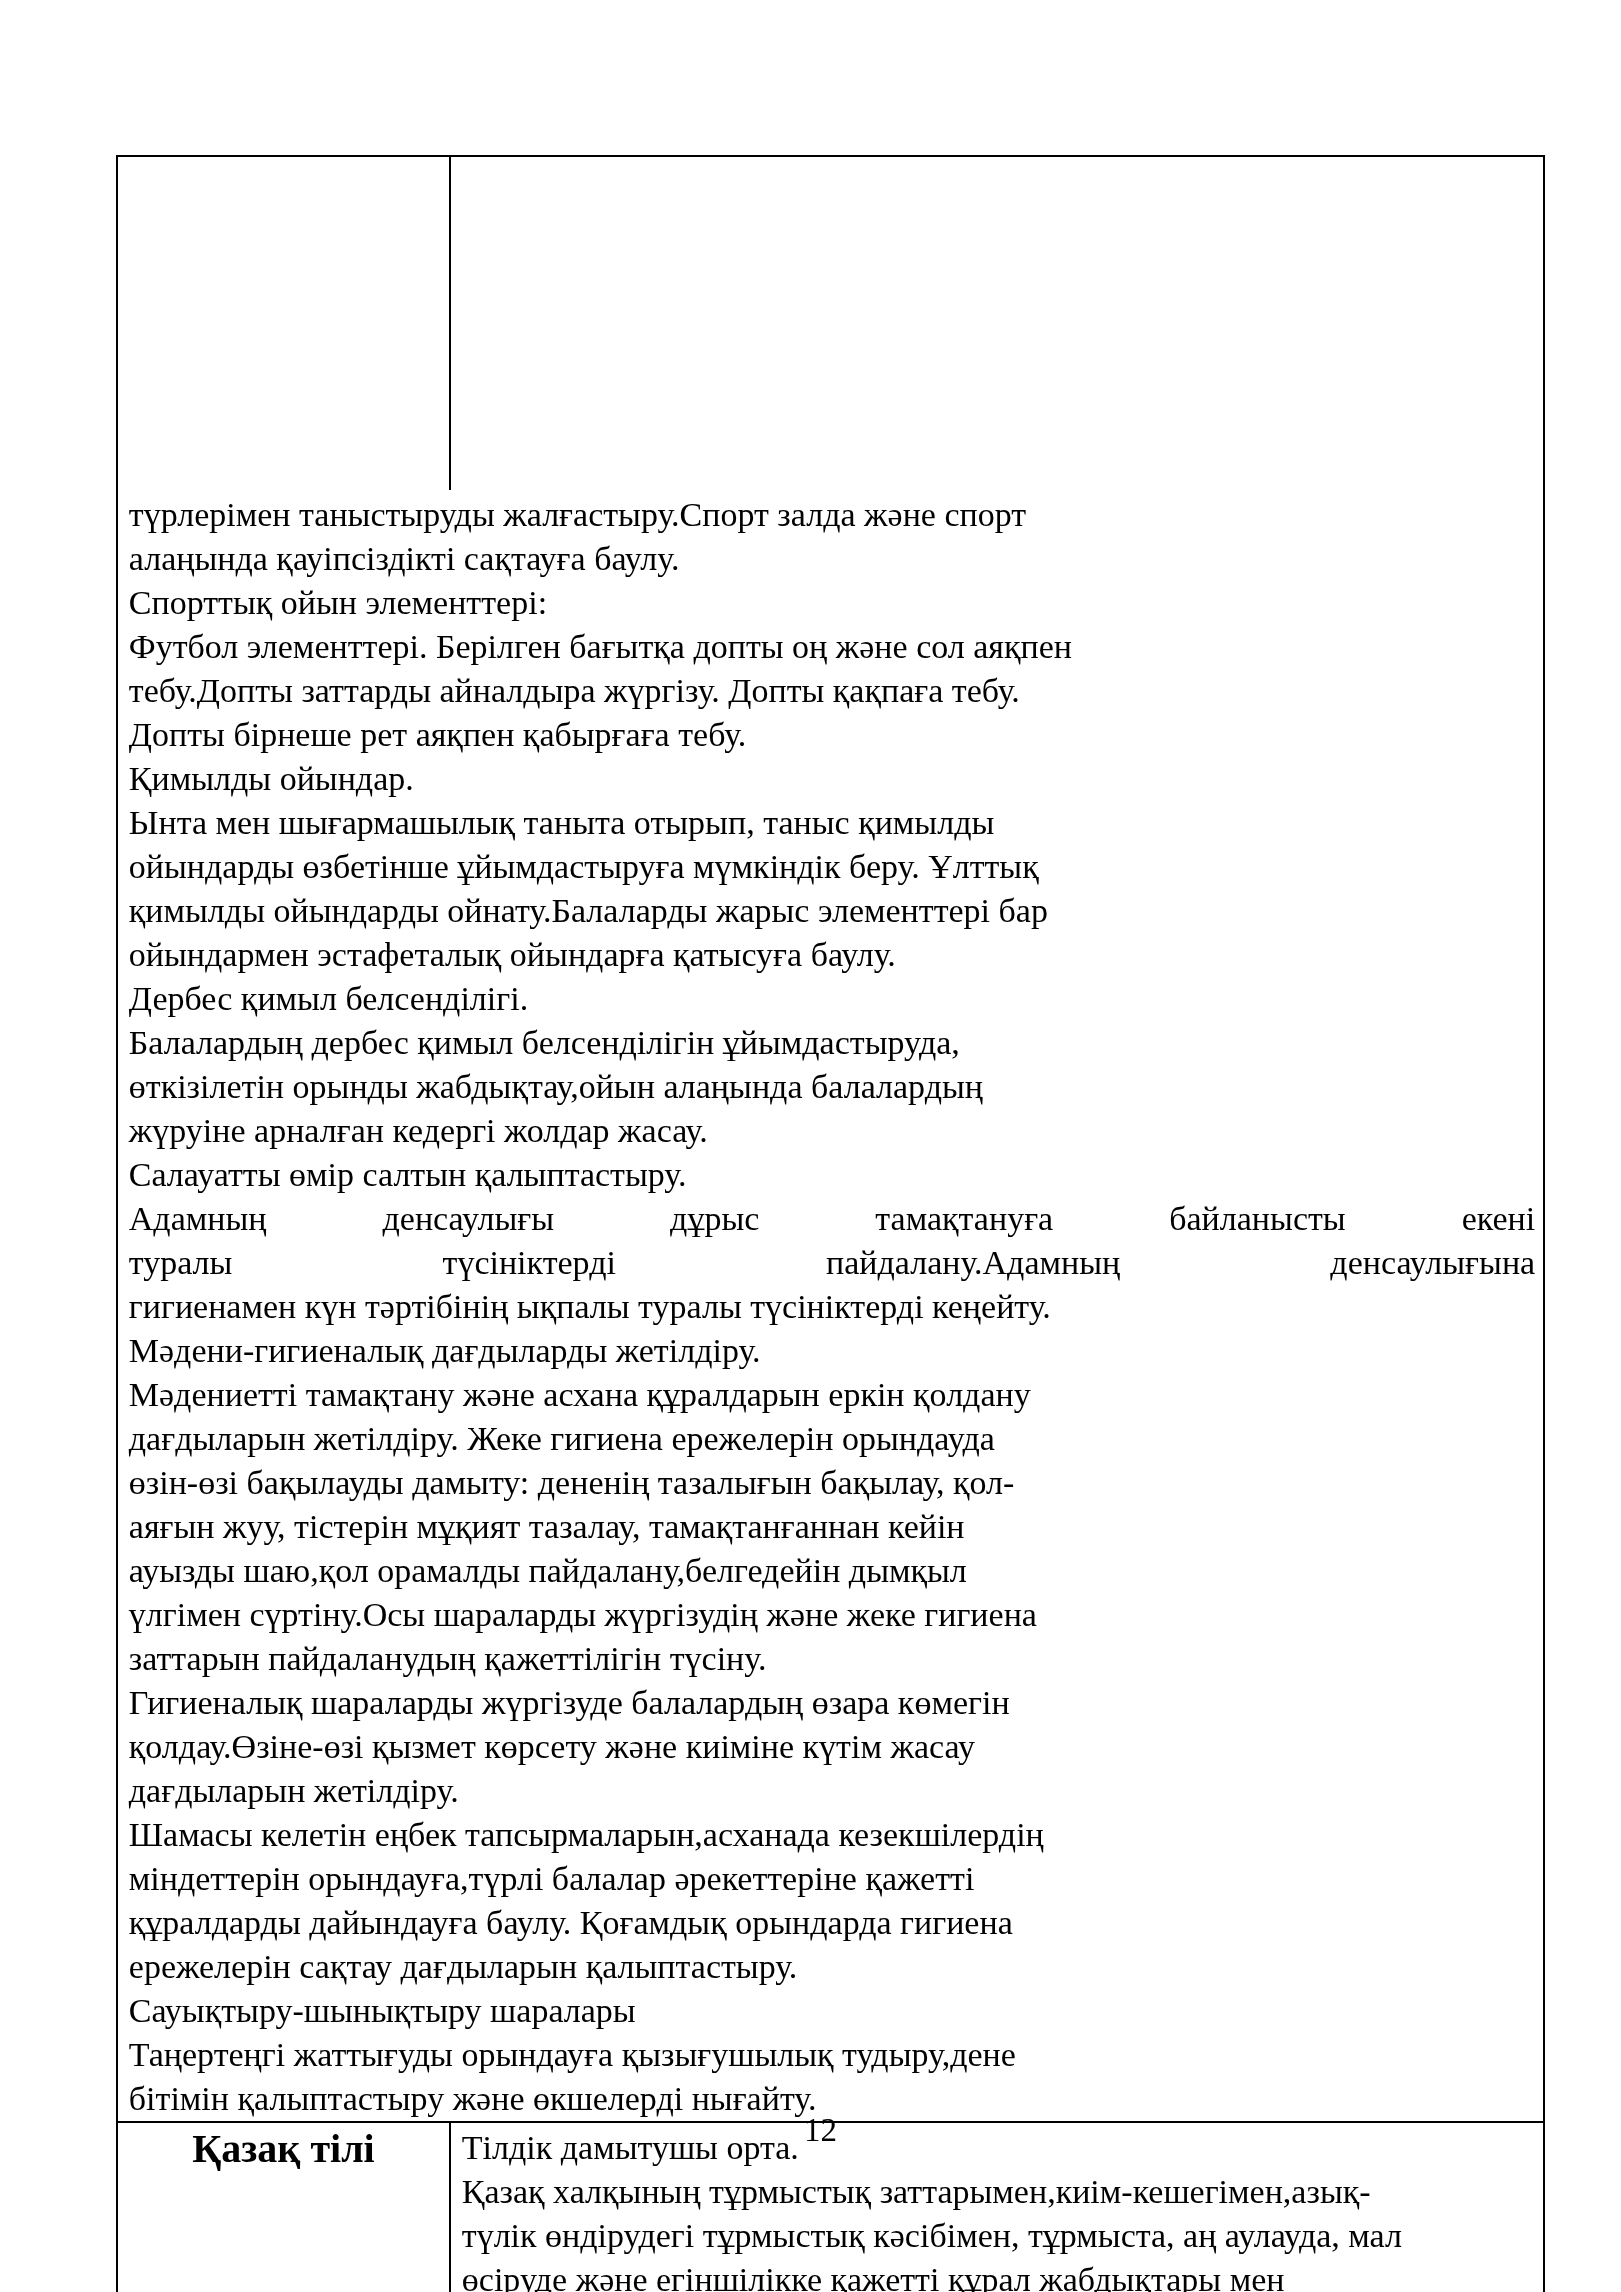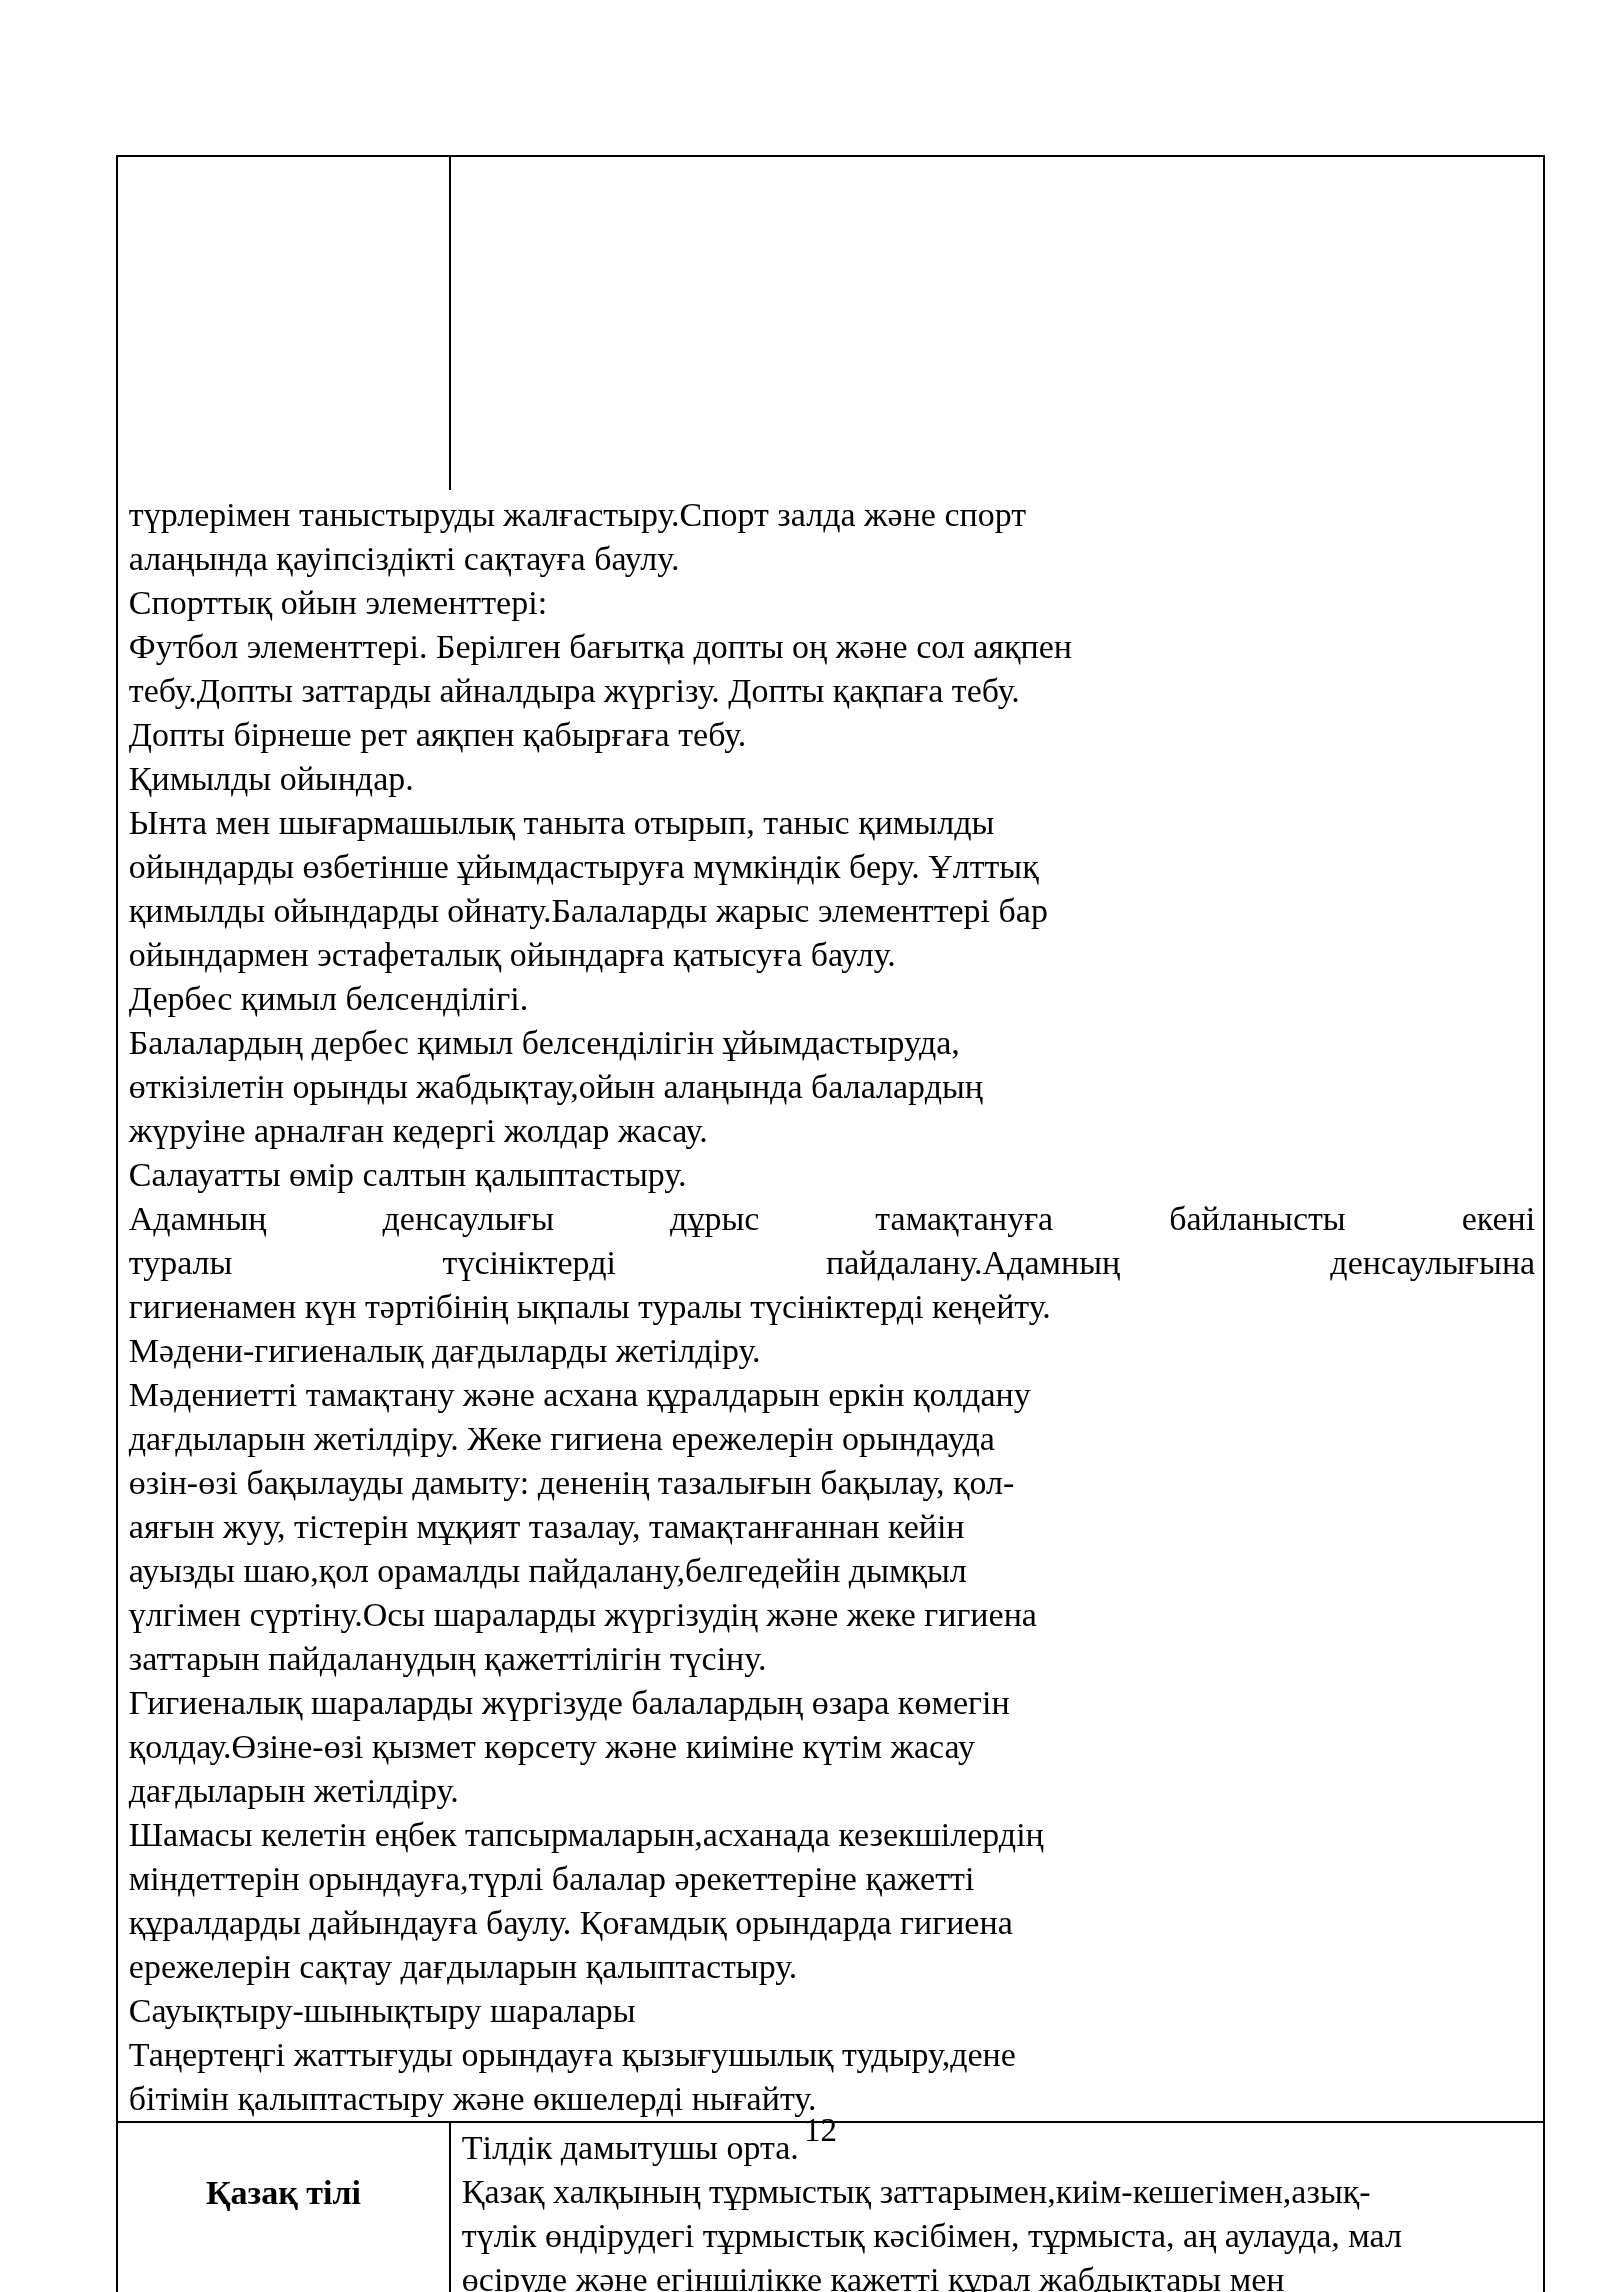--- a/index.html
+++ b/index.html
@@ -25,23 +25,22 @@
 
   .cell-left {
     flex: 0 0 333px;
     width: 333px;
     border-right: 2px solid #000;
     text-align: center;
     padding-top: 3.9px;
   }
   .cell-left .hdr {
     font-weight: bold;
-    font-size: 34px;
+    font-size: 40px;
     line-height: 44px;
-    margin-top: 44px;
   }
   .cell-right {
     flex: 1 1 auto;
     padding: 2.9px 7.8px 0 10.8px;
     overflow: hidden;
   }
   .line {
     font-size: 34px;
     line-height: 44px;
     white-space: normal;

